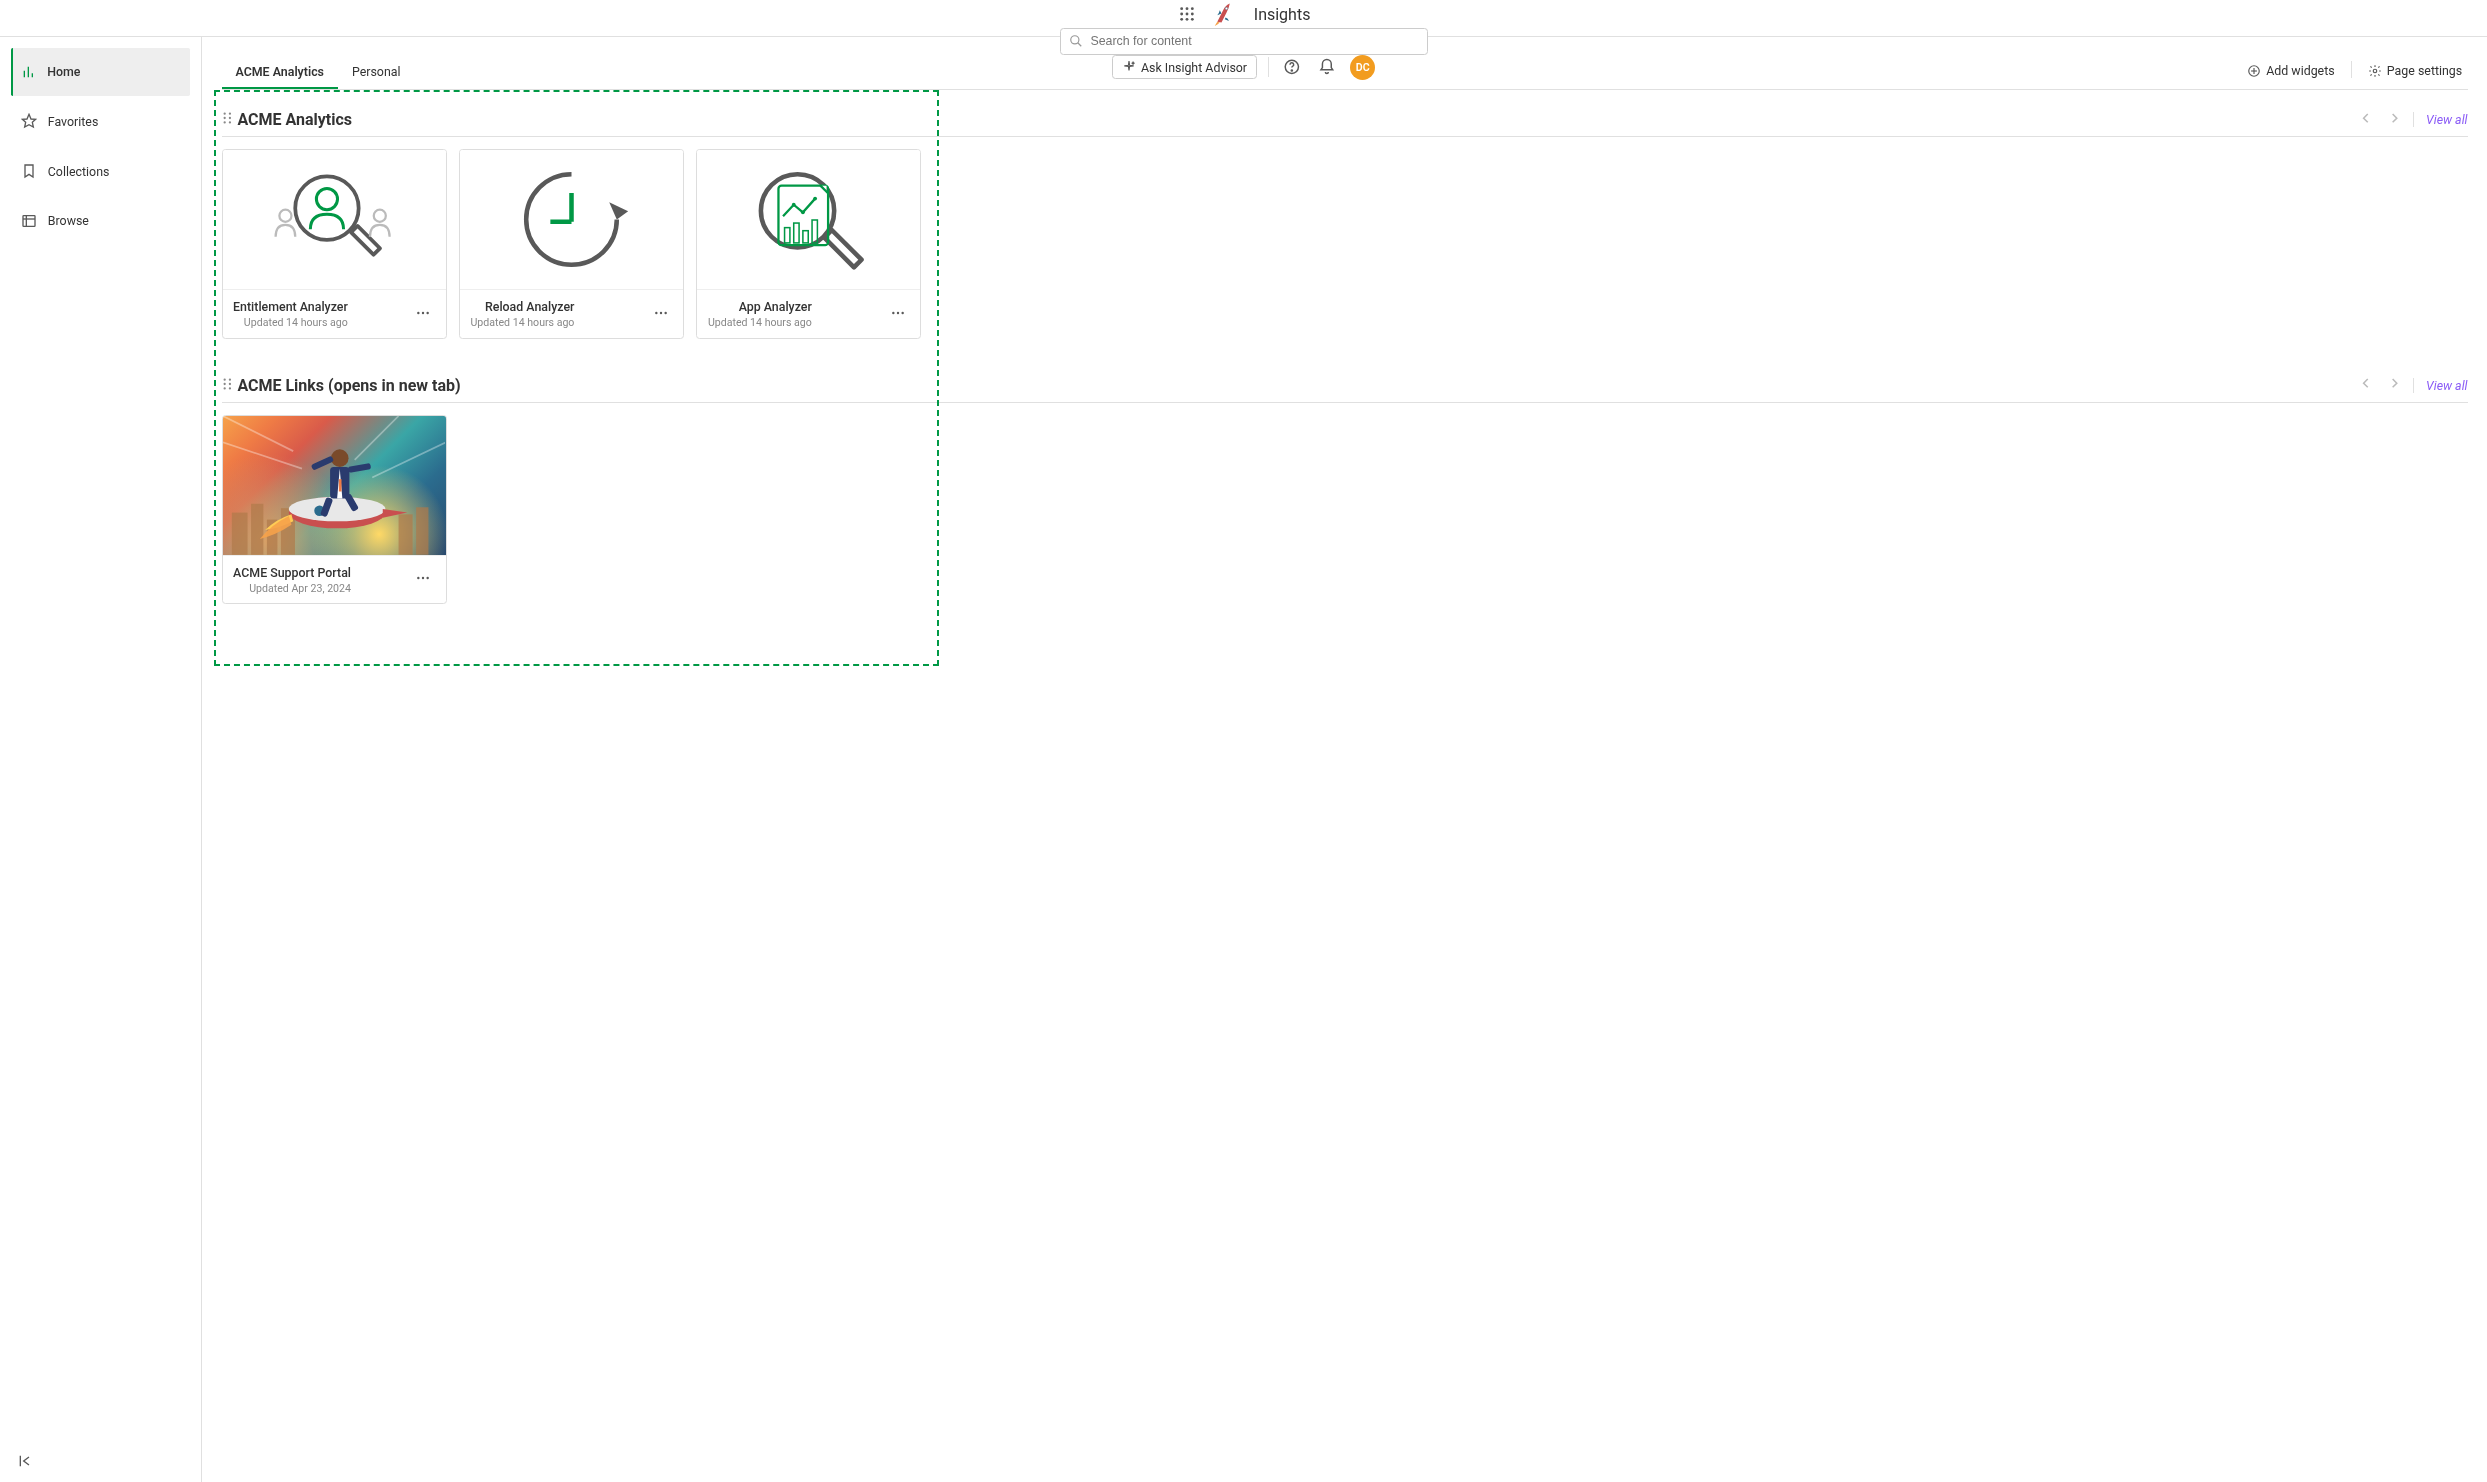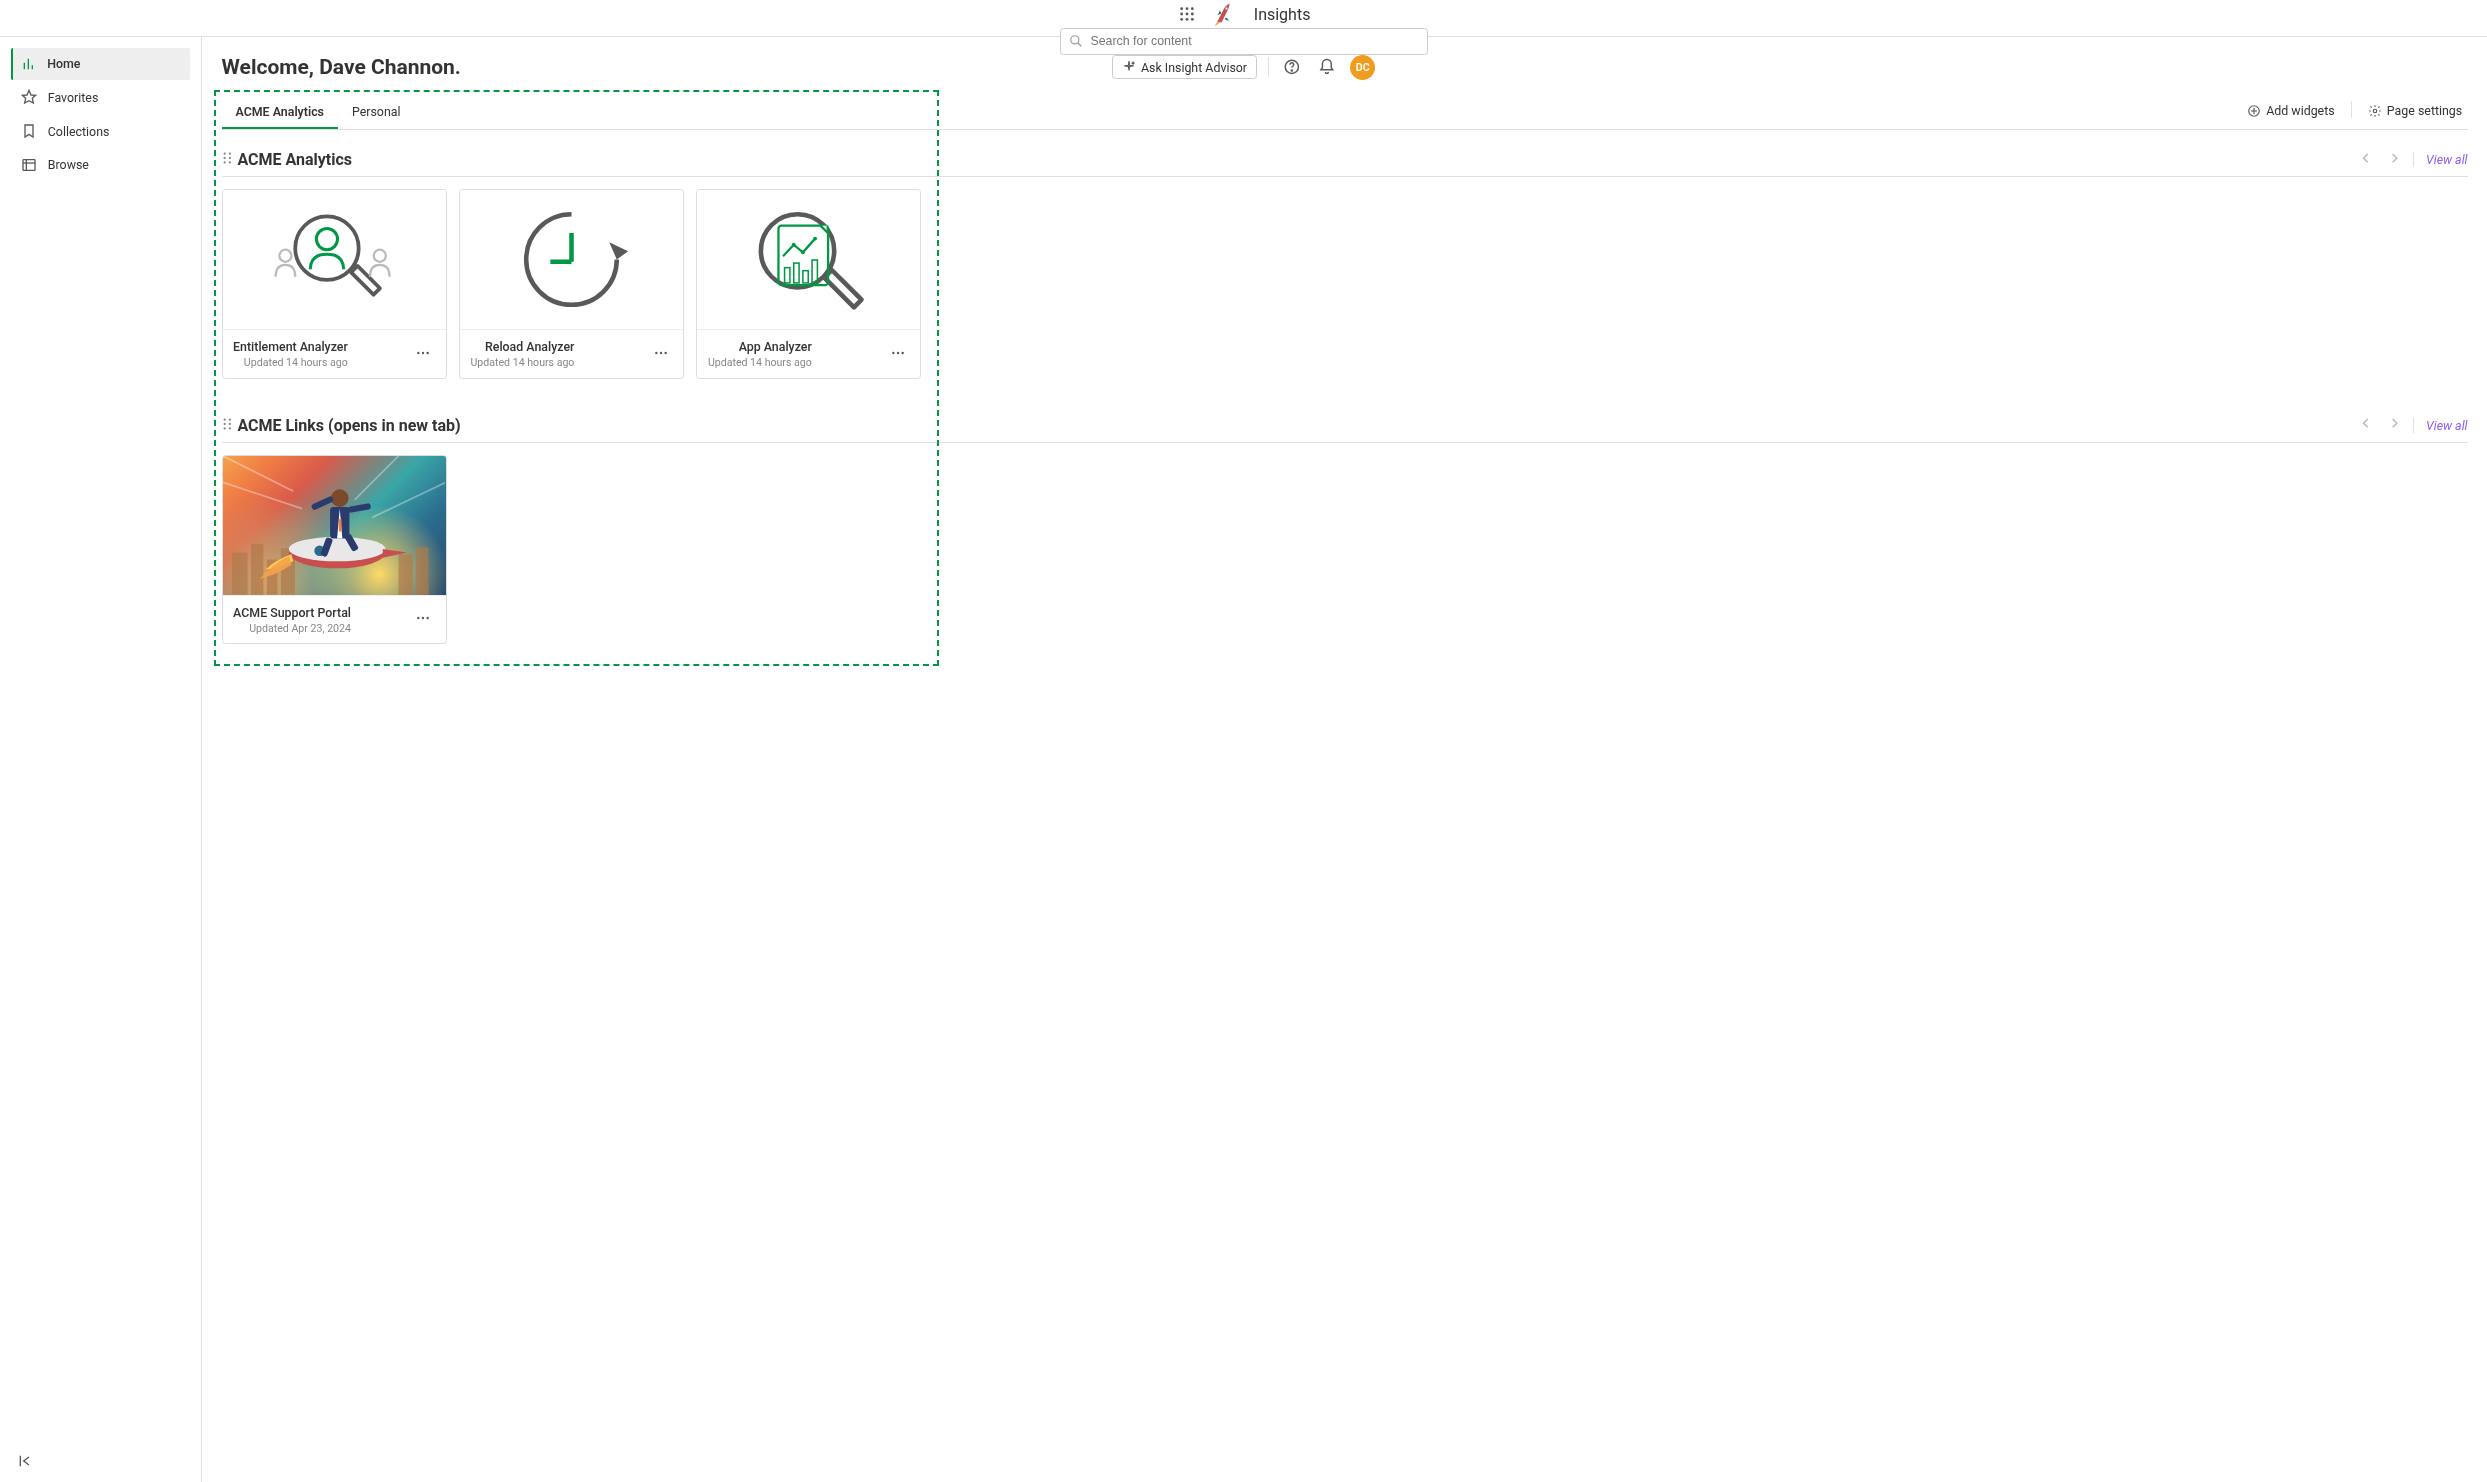--- a/index.html
+++ b/index.html
@@ -53,21 +53,21 @@
   
   .layout { display:flex; height: calc(100vh - 37px); min-height: 700px;}
   .sidebar {
     width: 202px; border-right:0.9px solid #e0e0e0;
     display:flex; flex-direction:column; justify-content:space-between;
     padding-top: 10.6px;
   }
   .side-nav { display:flex; flex-direction:column; gap:0; padding: 0 10.6px;}
   .side-item {
     display:flex; align-items:center; gap:10.6px;
-    height:32px; padding:0 10.6px;
+    height:48px; padding:0 10.6px;
     border-radius:1.8px; cursor:pointer;
     color:#333; font-size:12.4px;
     margin-bottom:1.8px;
   }
   .side-item.active {
     background:#eee;
     border-left:2.7px solid #009845;
     padding-left:8px;
     font-weight:500;
   }
@@ -251,21 +251,20 @@
             <polyline points="18 6 10 12 18 18"></polyline>
           </svg>
       </div>
     </div>
   </div>
 
   <div class="main">
     <div class="main-inner">
       <div class="dashed-box"></div>
 
-      <div class="welcome">Welcome, Dave Channon.</div>
 
       <div class="tabs-row">
         <div class="tabs">
           <div class="tab active">ACME Analytics</div>
           <div class="tab">Personal</div>
         </div>
         <div class="tabs-actions">
           <div class="action-link">
             <svg width="14" height="14" viewBox="0 0 24 24" fill="none" stroke="#595959" stroke-width="2">
                 <circle cx="12" cy="12" r="9"></circle>

